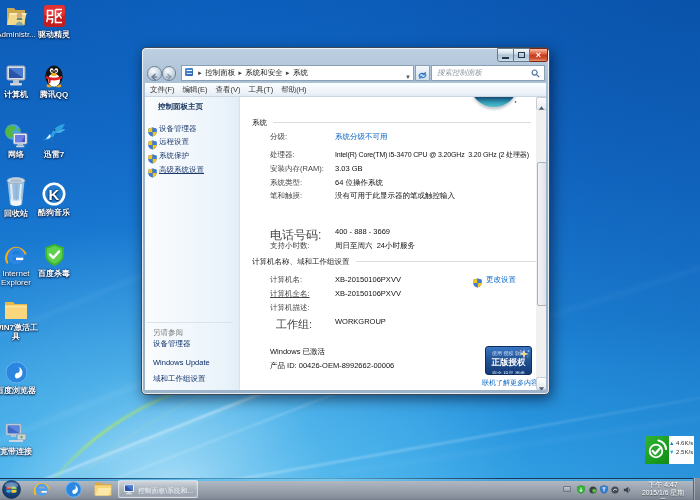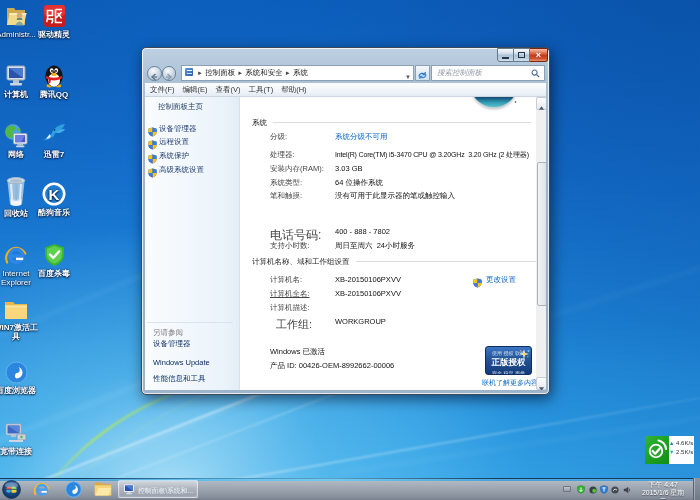--- a/index.html
+++ b/index.html
@@ -247,21 +247,21 @@
       <filter id="obl" x="-30%" y="-30%" width="160%" height="160%">
             <feGaussianBlur stdDeviation="1.2"></feGaussianBlur>
           </filter>
         </defs>
       <ellipse cx="23" cy="-10" rx="23" ry="21" fill="#5a6b7c" opacity="0.35" filter="url(#obl)" transform="translate(0,1.5)"></ellipse>
       <ellipse cx="23" cy="-11" rx="23" ry="21" fill="url(#orb)"></ellipse>
       <circle cx="44.5" cy="5" r="0.8" fill="#333"></circle>
     </svg>
 
     <div class="abs" style="left:0;top:0;width:94px;height:293px;background:linear-gradient(90deg,#fafcfe,#eaf3fa 85%,#e2edf6);border-right:1px solid #d8e2ec;">
-      <div class="abs" style="left:13px;top:5px;font-size:7.5px;color:#18355e;">控制面板主页</div>
+      <div class="abs" style="left:13px;top:5px;font-size:7.5px;color:#18355e;font-weight:bold;">控制面板主页</div>
       <div class="abs" style="left:3px;top:26px;"><svg width="9" height="10" viewBox="0 0 10 11">
             <path d="M5 0.5 L9.5 2 V5.5 Q9.5 9 5 10.5 Q0.5 9 0.5 5.5 V2z" fill="#2b6cb8"></path>
             <path d="M0.5 2 L5 0.5 V5.5 H0.5z" fill="#f5c518"></path>
             <path d="M5 5.5 H9.5 Q9.5 9 5 10.5z" fill="#f5c518"></path>
             <path d="M5 0.5 L9.5 2 V5.5 H5z" fill="#3f7ad4"></path>
             <path d="M5 5.5 V10.5 Q0.5 9 0.5 5.5z" fill="#3f7ad4"></path>
           </svg></div>
       <div class="abs" style="left:14px;top:27px;font-size:7.5px;color:#1d3a6d;white-space:nowrap;">设备管理器</div>
       <div class="abs" style="left:3px;top:39px;"><svg width="9" height="10" viewBox="0 0 10 11">
             <path d="M5 0.5 L9.5 2 V5.5 Q9.5 9 5 10.5 Q0.5 9 0.5 5.5 V2z" fill="#2b6cb8"></path>
@@ -279,41 +279,41 @@
             <path d="M5 5.5 V10.5 Q0.5 9 0.5 5.5z" fill="#3f7ad4"></path>
           </svg></div>
       <div class="abs" style="left:14px;top:54px;font-size:7.5px;color:#1d3a6d;white-space:nowrap;">系统保护</div>
       <div class="abs" style="left:3px;top:67px;"><svg width="9" height="10" viewBox="0 0 10 11">
             <path d="M5 0.5 L9.5 2 V5.5 Q9.5 9 5 10.5 Q0.5 9 0.5 5.5 V2z" fill="#2b6cb8"></path>
             <path d="M0.5 2 L5 0.5 V5.5 H0.5z" fill="#f5c518"></path>
             <path d="M5 5.5 H9.5 Q9.5 9 5 10.5z" fill="#f5c518"></path>
             <path d="M5 0.5 L9.5 2 V5.5 H5z" fill="#3f7ad4"></path>
             <path d="M5 5.5 V10.5 Q0.5 9 0.5 5.5z" fill="#3f7ad4"></path>
           </svg></div>
-      <div class="abs" style="left:14px;top:68px;font-size:7.5px;color:#1d3a6d;white-space:nowrap;">高级系统设置</div>
+      <div class="abs" style="left:14px;top:68px;font-size:7.5px;color:#1d3a6d;white-space:nowrap;text-decoration:underline;">高级系统设置</div>
       <div class="abs" style="left:2px;top:225px;width:86px;border-top:1px solid #d9e4ee;"></div>
       <div class="abs" style="left:8px;top:231px;font-size:7.5px;color:#7a7a7a;">另请参阅</div>
       <div class="abs" style="left:8px;top:242px;font-size:7.5px;color:#0b2e66;white-space:nowrap;">设备管理器</div>
       <div class="abs" style="left:8px;top:261px;font-size:7.5px;color:#0b2e66;white-space:nowrap;">Windows Update</div>
-      <div class="abs" style="left:8px;top:277px;font-size:7.5px;color:#0b2e66;white-space:nowrap;">性能信息和工具</div>
+      <div class="abs" style="left:8px;top:277px;font-size:7.5px;color:#0b2e66;white-space:nowrap;">域和工作组设置</div>
     </div>
 
     <div class="abs" style="left:107px;top:21px;font-size:7.5px;color:#1a1a1a;white-space:nowrap;">系统<span style="display:inline-block;width:258px;height:1px;background:#dcdcdc;vertical-align:2px;margin-left:6px;"></span></div>
     <div class="abs" style="left:125px;top:35px;font-size:7.5px;color:#444;white-space:nowrap;">分级:</div>
     <div class="abs" style="left:190px;top:35px;font-size:7.5px;color:#0a66c2;white-space:nowrap;">系统分级不可用</div>
     <div class="abs" style="left:125px;top:53px;font-size:7.5px;color:#444;white-space:nowrap;">处理器:</div>
     <div class="abs" style="left:190px;top:53px;font-size:7px;letter-spacing:-0.15px;color:#111;white-space:nowrap;">Intel(R) Core(TM) i5-3470 CPU @ 3.20GHz&nbsp;&nbsp;3.20 GHz&nbsp;(2 处理器)</div>
     <div class="abs" style="left:125px;top:67px;font-size:7.5px;color:#444;white-space:nowrap;">安装内存(RAM):</div>
     <div class="abs" style="left:190px;top:67px;font-size:7.5px;color:#111;white-space:nowrap;">3.03 GB</div>
     <div class="abs" style="left:125px;top:81px;font-size:7.5px;color:#444;white-space:nowrap;">系统类型:</div>
     <div class="abs" style="left:190px;top:81px;font-size:7.5px;color:#111;white-space:nowrap;">64 位操作系统</div>
     <div class="abs" style="left:125px;top:94px;font-size:7.5px;color:#444;white-space:nowrap;">笔和触摸:</div>
     <div class="abs" style="left:190px;top:94px;font-size:7.5px;color:#111;white-space:nowrap;">没有可用于此显示器的笔或触控输入</div>
     <div class="abs" style="left:125px;top:130px;font-size:12px;color:#444;white-space:nowrap;">电话号码:</div>
-    <div class="abs" style="left:190px;top:130px;font-size:7.5px;color:#111;white-space:nowrap;">400 - 888 - 7802</div>
+    <div class="abs" style="left:190px;top:130px;font-size:7.5px;color:#111;white-space:nowrap;">400 - 888 - 3669</div>
     <div class="abs" style="left:125px;top:144px;font-size:7.5px;color:#444;white-space:nowrap;">支持小时数:</div>
     <div class="abs" style="left:190px;top:144px;font-size:7.5px;color:#111;white-space:nowrap;">周日至周六&nbsp;&nbsp;24小时服务</div>
     <div class="abs" style="left:107px;top:160px;font-size:7.5px;color:#1a1a1a;white-space:nowrap;">计算机名称、域和工作组设置<span style="display:inline-block;width:199px;height:1px;background:#dcdcdc;vertical-align:2px;margin-left:6px;"></span></div>
     <div class="abs" style="left:125px;top:178px;font-size:7.5px;color:#444;white-space:nowrap;">计算机名:</div>
     <div class="abs" style="left:190px;top:178px;font-size:7.5px;color:#111;white-space:nowrap;">XB-20150106PXVV</div>
     <div class="abs" style="left:328px;top:177px;"><svg width="9" height="10" viewBox="0 0 10 11">
           <path d="M5 0.5 L9.5 2 V5.5 Q9.5 9 5 10.5 Q0.5 9 0.5 5.5 V2z" fill="#2b6cb8"></path>
           <path d="M0.5 2 L5 0.5 V5.5 H0.5z" fill="#f5c518"></path>
           <path d="M5 5.5 H9.5 Q9.5 9 5 10.5z" fill="#f5c518"></path>
           <path d="M5 0.5 L9.5 2 V5.5 H5z" fill="#3f7ad4"></path>

